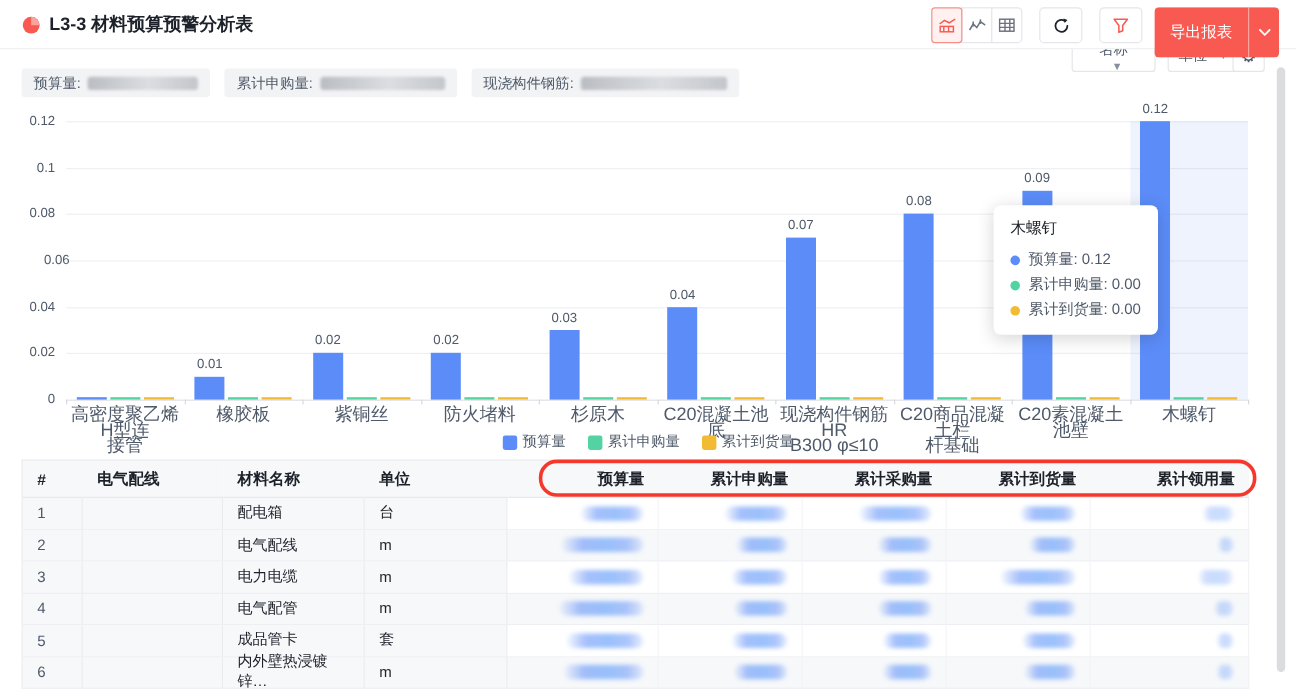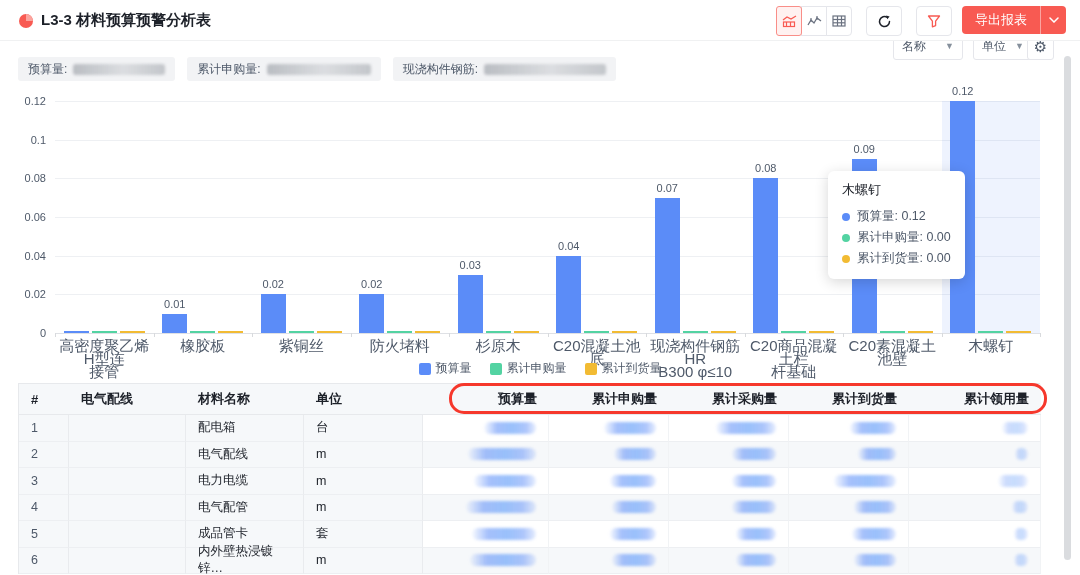--- a/index.html
+++ b/index.html
@@ -13,21 +13,21 @@
   .topbar { position:absolute; top:0; left:0; width:1080px; height:41px; border-bottom:1px solid #F0F1F2; background:#fff; z-index:30; }
   .title-wrap { position:absolute; left:18px; top:0; height:41px; display:flex; align-items:center; gap:7px; }
   .page-title { font-size:15px; font-weight:700; color:#1D2129; }
   .tbtn { position:absolute; top:6px; height:30px; background:#fff; border:1px solid #E5E6EB; border-radius:4px;
           display:flex; align-items:center; justify-content:center; color:#4E5969; cursor:pointer; }
   .view-group { position:absolute; left:776px; top:6px; display:flex; }
   .vbtn { width:26px; height:30px; background:#fff; border:1px solid #E5E6EB; display:flex; align-items:center; justify-content:center; color:#6B7280; margin-left:-1px; cursor:pointer; }
   .vbtn:first-child { border-radius:4px 0 0 4px; margin-left:0; }
   .vbtn:last-child { border-radius:0 4px 4px 0; }
   .vbtn.sel { border:1px solid #F98E88; background:#FFF1F0; color:#F85A52; z-index:2; border-radius:3px; }
-  .export-btn { position:absolute; left:962px; top:6px; height:28px; display:flex; border-radius:4px; overflow:hidden; cursor:pointer;font-family:Liberation Serif, serif; }
+  .export-btn { position:absolute; left:962px; top:6px; height:42px; display:flex; border-radius:4px; overflow:hidden; cursor:pointer;font-family:Liberation Serif, serif; }
   .export-main { background:#F85A52; color:#fff; font-size:13px; display:flex; align-items:center; padding:0 13px; }
   .export-caret { background:#F85A52; width:26px; display:flex; align-items:center; justify-content:center; border-left:1px solid rgba(255,255,255,.45); color:#fff; }
   
   .mini-select { position:absolute; top:32px; height:28px; background:#fff; border:1px solid #E5E6EB; border-radius:3px;
                  display:flex; align-items:center; justify-content:space-between; padding:0 8px; font-size:12px; color:#4E5969; cursor:pointer; z-index:5;}
   .caret { font-size:9px; color:#86909C; margin-left:6px; }
   .gear-btn { position:absolute; left:1027px; top:33px; width:27px; height:27px; border:1px solid #E5E6EB; border-radius:3px;
               display:flex; align-items:center; justify-content:center; font-size:15px; color:#4E5969; background:#fff; cursor:pointer; z-index:5;}
   
   .stats { position:absolute; left:18px; top:57px; display:flex; gap:12px; z-index:4; }
@@ -130,21 +130,21 @@
       <span>导出报表</span>
     </div>
     <div class="export-caret">
       <svg width="10" height="6" viewBox="0 0 10 6">
         <polyline points="1,1 5,5 9,1" fill="none" stroke="#fff" stroke-width="1.5" stroke-linecap="round"></polyline>
       </svg>
     </div>
   </div>
 </div>
 
-<div class="mini-select" style="left:893px; width:70px;">
+<div class="mini-select" style="left:893px; width:70px;flex-direction:column;">
   <span>名称</span>
   <span class="caret">▼</span>
 </div>
 <div class="mini-select" style="left:973px; width:60px;">
   <span>单位</span>
   <span class="caret">▼</span>
 </div>
 <div class="gear-btn">
     <span>⚙</span>
   </div>
@@ -165,21 +165,21 @@
   </div>
 
 <div id="chart">
     <div class="axisline" style="left: 55px; top: 245px; width: 985px;"></div>
     <div class="ytick" style="left: 0px; top: 239px;">0</div>
     <div class="gridline" style="left: 55px; top: 206.333px; width: 985px;"></div>
     <div class="ytick" style="left: 0px; top: 200.333px;">0.02</div>
     <div class="gridline" style="left: 55px; top: 167.667px; width: 985px;"></div>
     <div class="ytick" style="left: 0px; top: 161.667px;">0.04</div>
     <div class="gridline" style="left: 55px; top: 129px; width: 985px;"></div>
-    <div class="ytick" style="left: 0px; top: 123px; padding-left: 20px;">0.06</div>
+    <div class="ytick" style="left: 12px; top: 123px; padding-left: 20px;">0.06</div>
     <div class="gridline" style="left: 55px; top: 90.3333px; width: 985px;"></div>
     <div class="ytick" style="left: 0px; top: 84.3333px;">0.08</div>
     <div class="gridline" style="left: 55px; top: 51.6667px; width: 985px;"></div>
     <div class="ytick" style="left: 0px; top: 45.6667px;">0.1</div>
     <div class="gridline" style="left: 55px; top: 13px; width: 985px;"></div>
     <div class="ytick" style="left: 0px; top: 7px;">0.12</div>
     <div class="band" style="left: 941.5px; top: 13px; width: 98.5px; height: 232px;"></div>
     <div class="bar" style="left: 63.8px; top: 243px; width: 25px; height: 2px; background: rgb(91, 140, 248);"></div>
     <div class="bar" style="left: 91.8px; top: 243px; width: 25px; height: 2px; background: rgb(83, 211, 162);"></div>
     <div class="bar" style="left: 119.8px; top: 243px; width: 25px; height: 2px; background: rgb(242, 187, 51);"></div>

